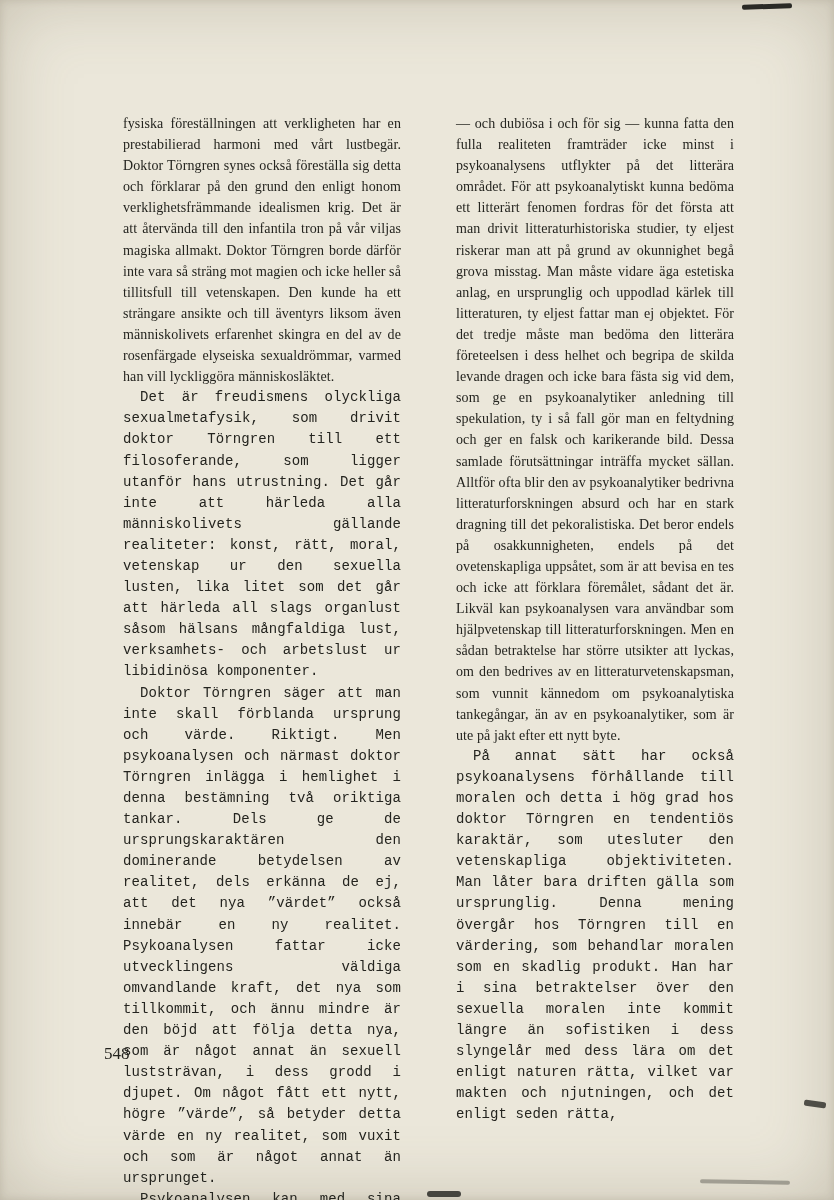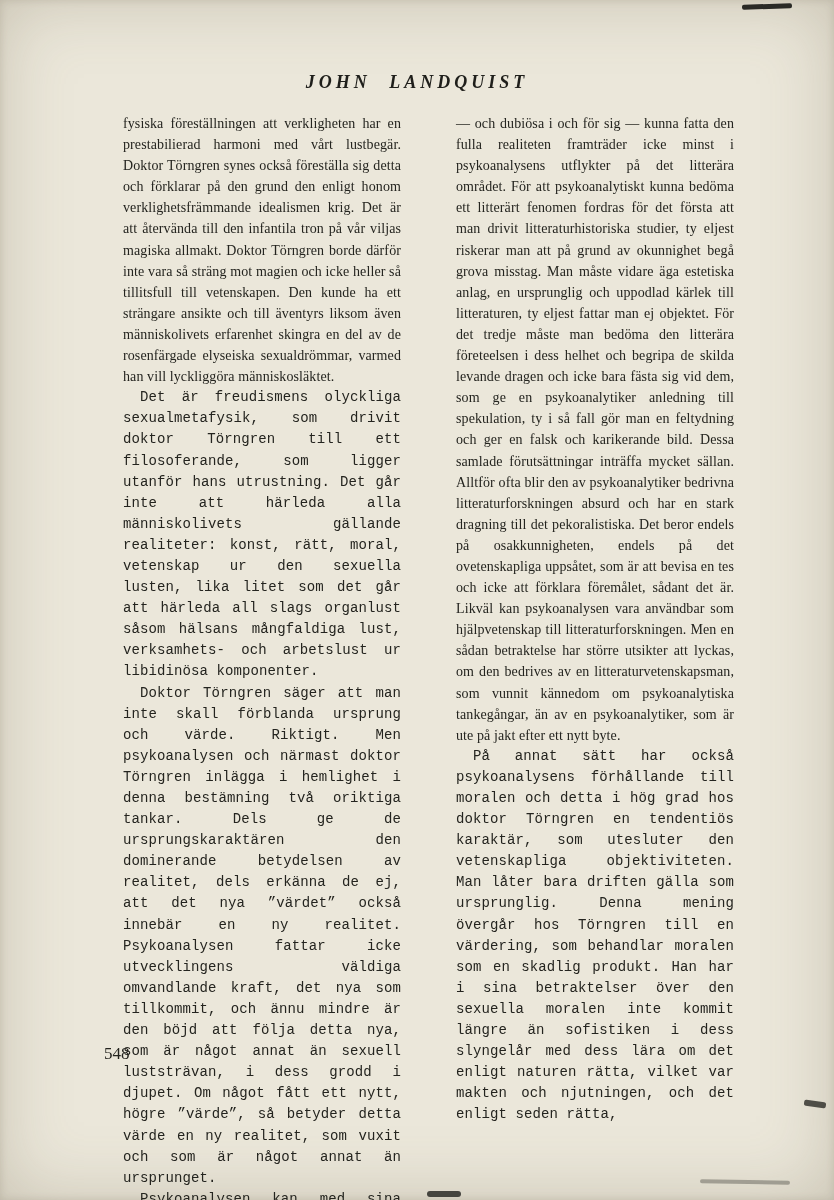--- a/index.html
+++ b/index.html
@@ -71,21 +71,20 @@
   .artifact.a1 { top: 4px;  left: 742px; width: 50px; height: 5px; transform: rotate(-2deg); }
   .artifact.a2 { top: 1101px; left: 804px; width: 22px; height: 6px; transform: rotate(8deg); opacity: .8; }
   .artifact.a3 { top: 1191px; left: 427px; width: 34px; height: 6px; border-radius: 3px; opacity: .85; }
   .artifact.a4 { top: 1180px; left: 700px; width: 90px; height: 4px; transform: rotate(1deg); opacity: .35; }
 </style>
 </head>
 <body>
 
 <div class="page">
 
-  <div class="running-head">JOHN LANDQUIST</div>
 
   <div class="columns">
 
     <div class="col">
       <p>fysiska föreställningen att verkligheten har en prestabilierad harmoni med vårt lustbegär. Doktor Törngren synes också föreställa sig detta och förklarar på den grund den enligt honom verklighetsfrämmande idealismen krig. Det är att återvända till den infantila tron på vår viljas magiska allmakt. Doktor Törngren borde därför inte vara så sträng mot magien och icke heller så tillitsfull till vetenskapen. Den kunde ha ett strängare ansikte och till äventyrs liksom även människolivets erfarenhet skingra en del av de rosenfärgade elyseiska sexualdrömmar, varmed han vill lyckliggöra människosläktet.</p>
       <p class="indent">Det är freudismens olyckliga sexualmetafysik, som drivit doktor Törngren till ett filosoferande, som ligger utanför hans utrustning. Det går inte att härleda alla människolivets gällande realiteter: konst, rätt, moral, vetenskap ur den sexuella lusten, lika litet som det går att härleda all slags organlust såsom hälsans mångfaldiga lust, verksamhets- och arbetslust ur libidinösa komponenter.</p>
       <p class="indent">Doktor Törngren säger att man inte skall förblanda ursprung och värde. Riktigt. Men psykoanalysen och närmast doktor Törngren inlägga i hemlighet i denna bestämning två oriktiga tankar. Dels ge de ursprungskaraktären den dominerande betydelsen av realitet, dels erkänna de ej, att det nya ”värdet” också innebär en ny realitet. Psykoanalysen fattar icke utvecklingens väldiga omvandlande kraft, det nya som tillkommit, och ännu mindre är den böjd att följa detta nya, som är något annat än sexuell luststrävan, i dess grodd i djupet. Om något fått ett nytt, högre ”värde”, så betyder detta värde en ny realitet, som vuxit och som är något annat än ursprunget.</p>
       <p class="indent">Psykoanalysen kan med sina begrepp icke binda den mänskliga själens Proteus i dess sexualdrömmar.</p>
       <p class="indent">Oförmågan att instängd inom sina kategorier, hämtade ur den sexuella barnvärlden</p>
     </div>

